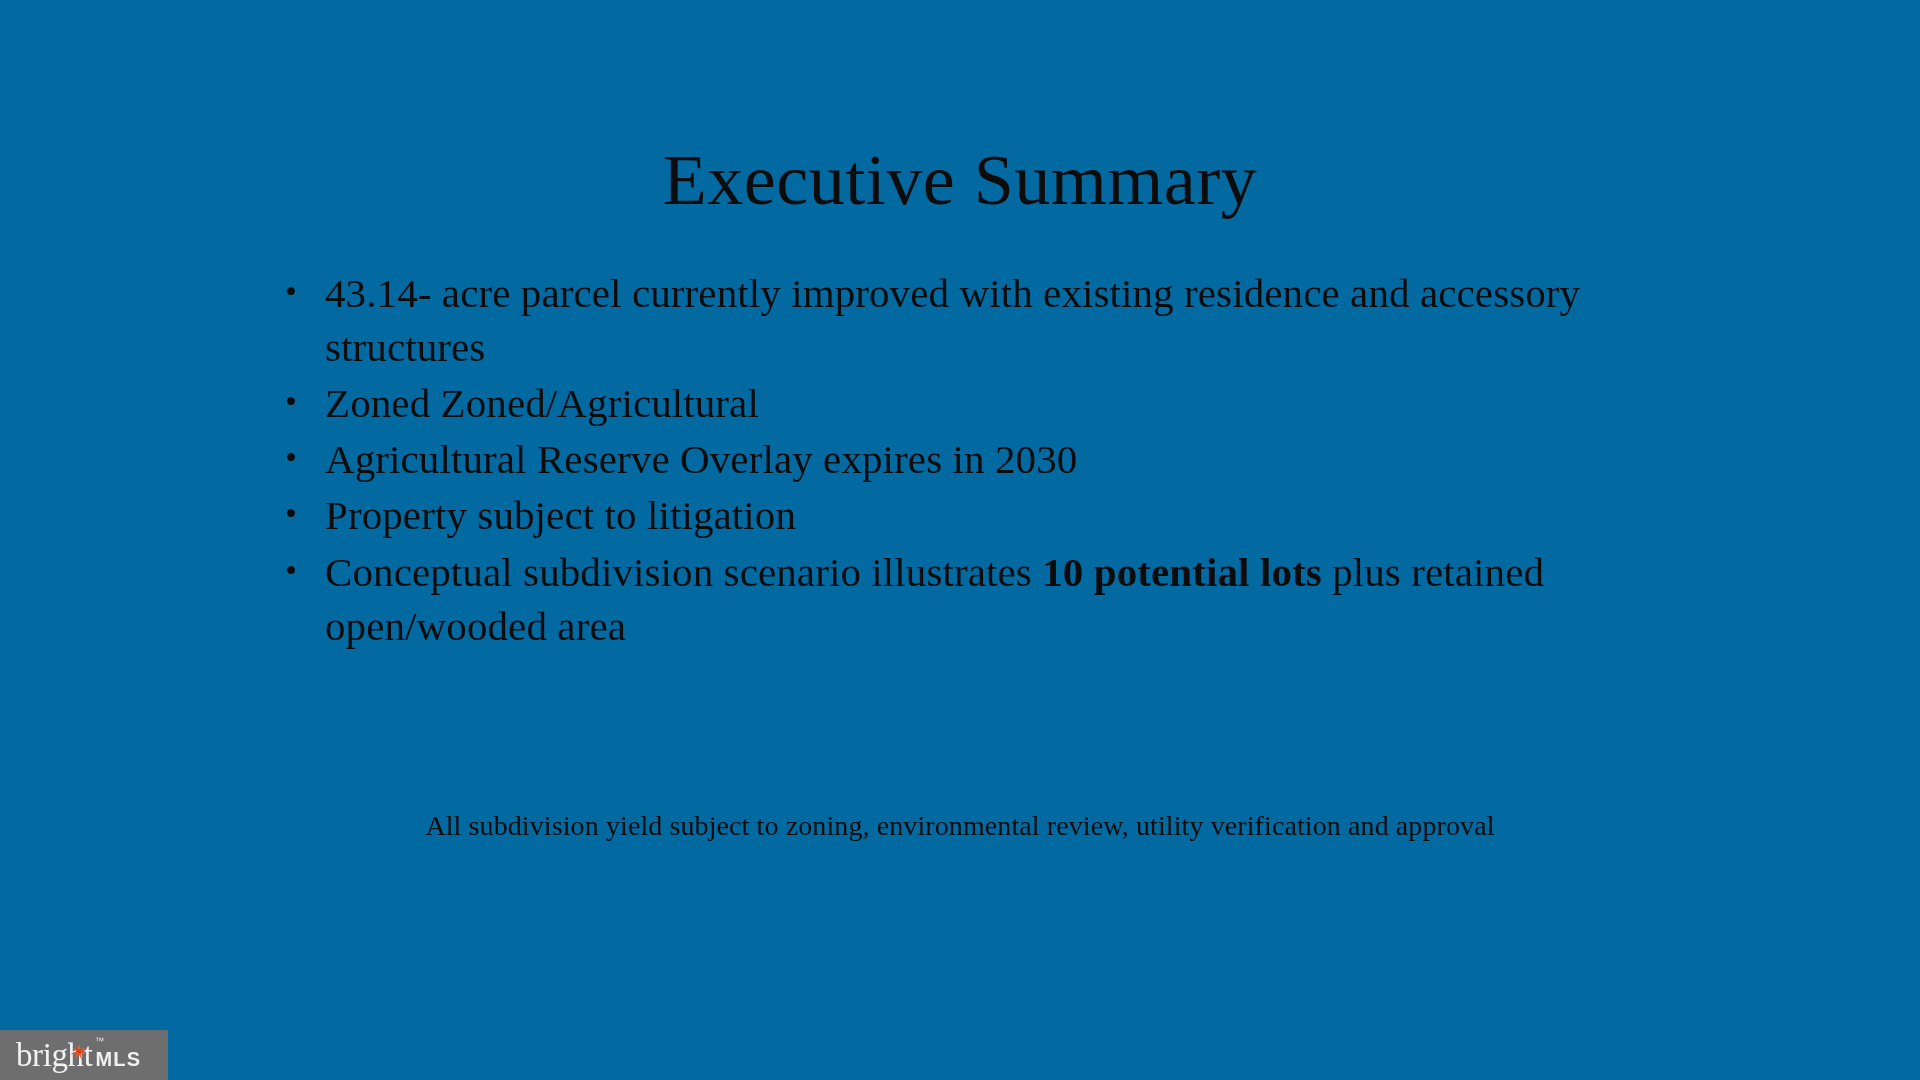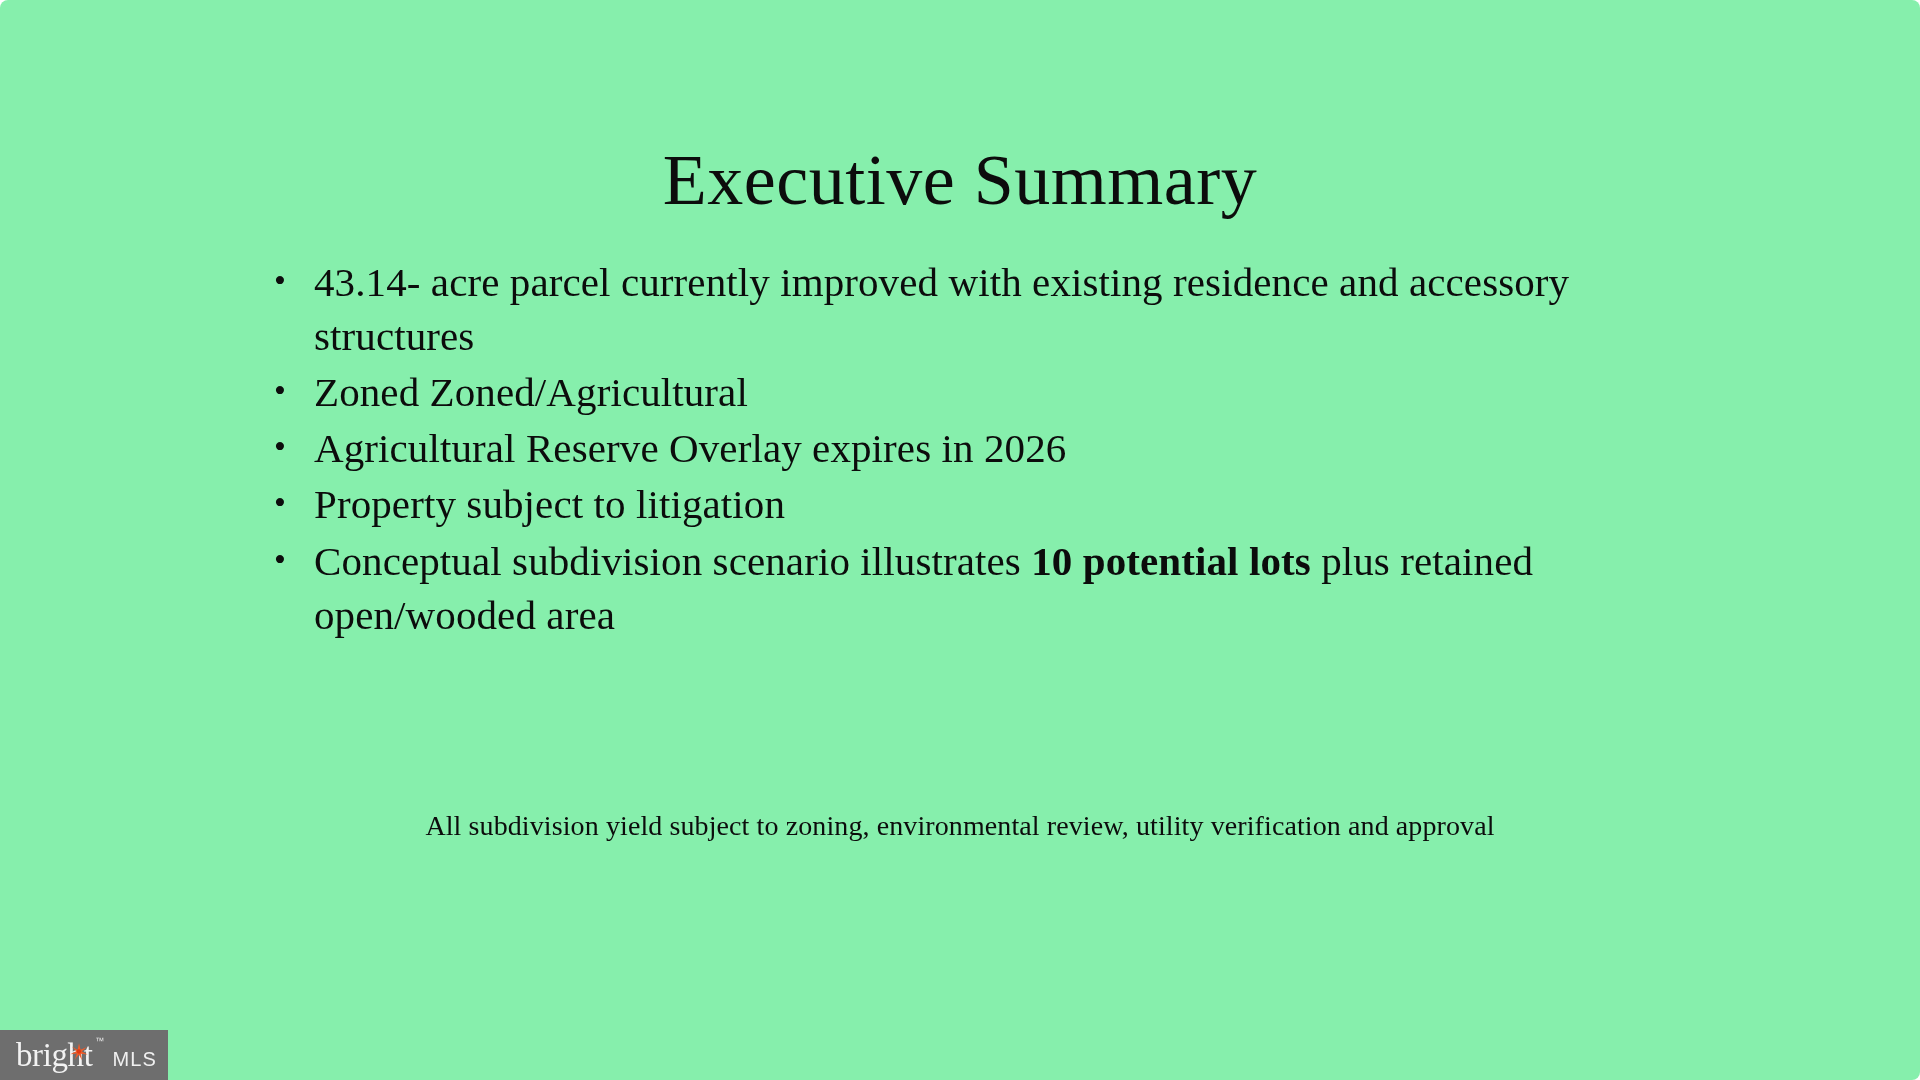--- a/index.html
+++ b/index.html
@@ -13,22 +13,21 @@
     background: #ffffff;
     font-family: "Liberation Serif", "DejaVu Serif", serif;
     color: #000000;
     overflow: hidden;
     position: relative;
   }
 
   .slide {
     position: absolute;
     inset: 0;
-    background: #86efac;
-    border-radius: 8px;
+    background: #0369a1;
   }
 
   
   .slide-title {
     position: absolute;
     top: 96px;
     left: 0;
     width: 1920px;
     text-align: center;
     font-size: 72px;
@@ -38,21 +37,21 @@
     color: #0c0c0c;
     font-family: "Liberation Serif", "DejaVu Serif", serif;
   }
 
   
   .bullet-list {
     position: absolute;
     top: 255px;
     left: 268px;
     width: 1440px;
-    margin: 0;
+    margin: 11px;
     padding: 0;
     list-style: none;
   }
 
   .bullet-item {
     position: relative;
     padding-left: 46px;
     font-size: 41px;
     line-height: 1.32;
     color: #0c0c0c;
@@ -134,48 +133,48 @@
     right: -12px;
     top: -2px;
     font-family: "Liberation Sans", "DejaVu Sans", sans-serif;
     font-size: 9px;
     line-height: 1;
     color: #e8e8e8;
     letter-spacing: 0.3px;
   }
 
   .logo-mls {
-    margin-left: 20px;
+    margin-left: 3px;
     font-family: "Liberation Sans", "DejaVu Sans", sans-serif;
     font-size: 20px;
     line-height: 1;
     color: #f0f0f0;
     letter-spacing: 1.2px;
-    font-weight: 400;
+    font-weight: 700;
   }
 </style>
 </head>
 <body>
 
 <div class="slide">
 
   <h1 class="slide-title">Executive Summary</h1>
 
   <ul class="bullet-list">
 
     <li class="bullet-item">
       <span>43.14- acre parcel currently improved with existing residence and accessory structures</span><b></b><span></span>
     </li>
 
     <li class="bullet-item">
       <span>Zoned Zoned/Agricultural</span><b></b><span></span>
     </li>
 
     <li class="bullet-item">
-      <span>Agricultural Reserve Overlay expires in 2026</span><b></b><span></span>
+      <span>Agricultural Reserve Overlay expires in 2030</span><b></b><span></span>
     </li>
 
     <li class="bullet-item">
       <span>Property subject to litigation</span><b></b><span></span>
     </li>
 
 
     <li class="bullet-item">
       <span>Conceptual subdivision scenario illustrates </span><b>10 potential lots</b><span> plus retained open/wooded area</span>
     </li>

